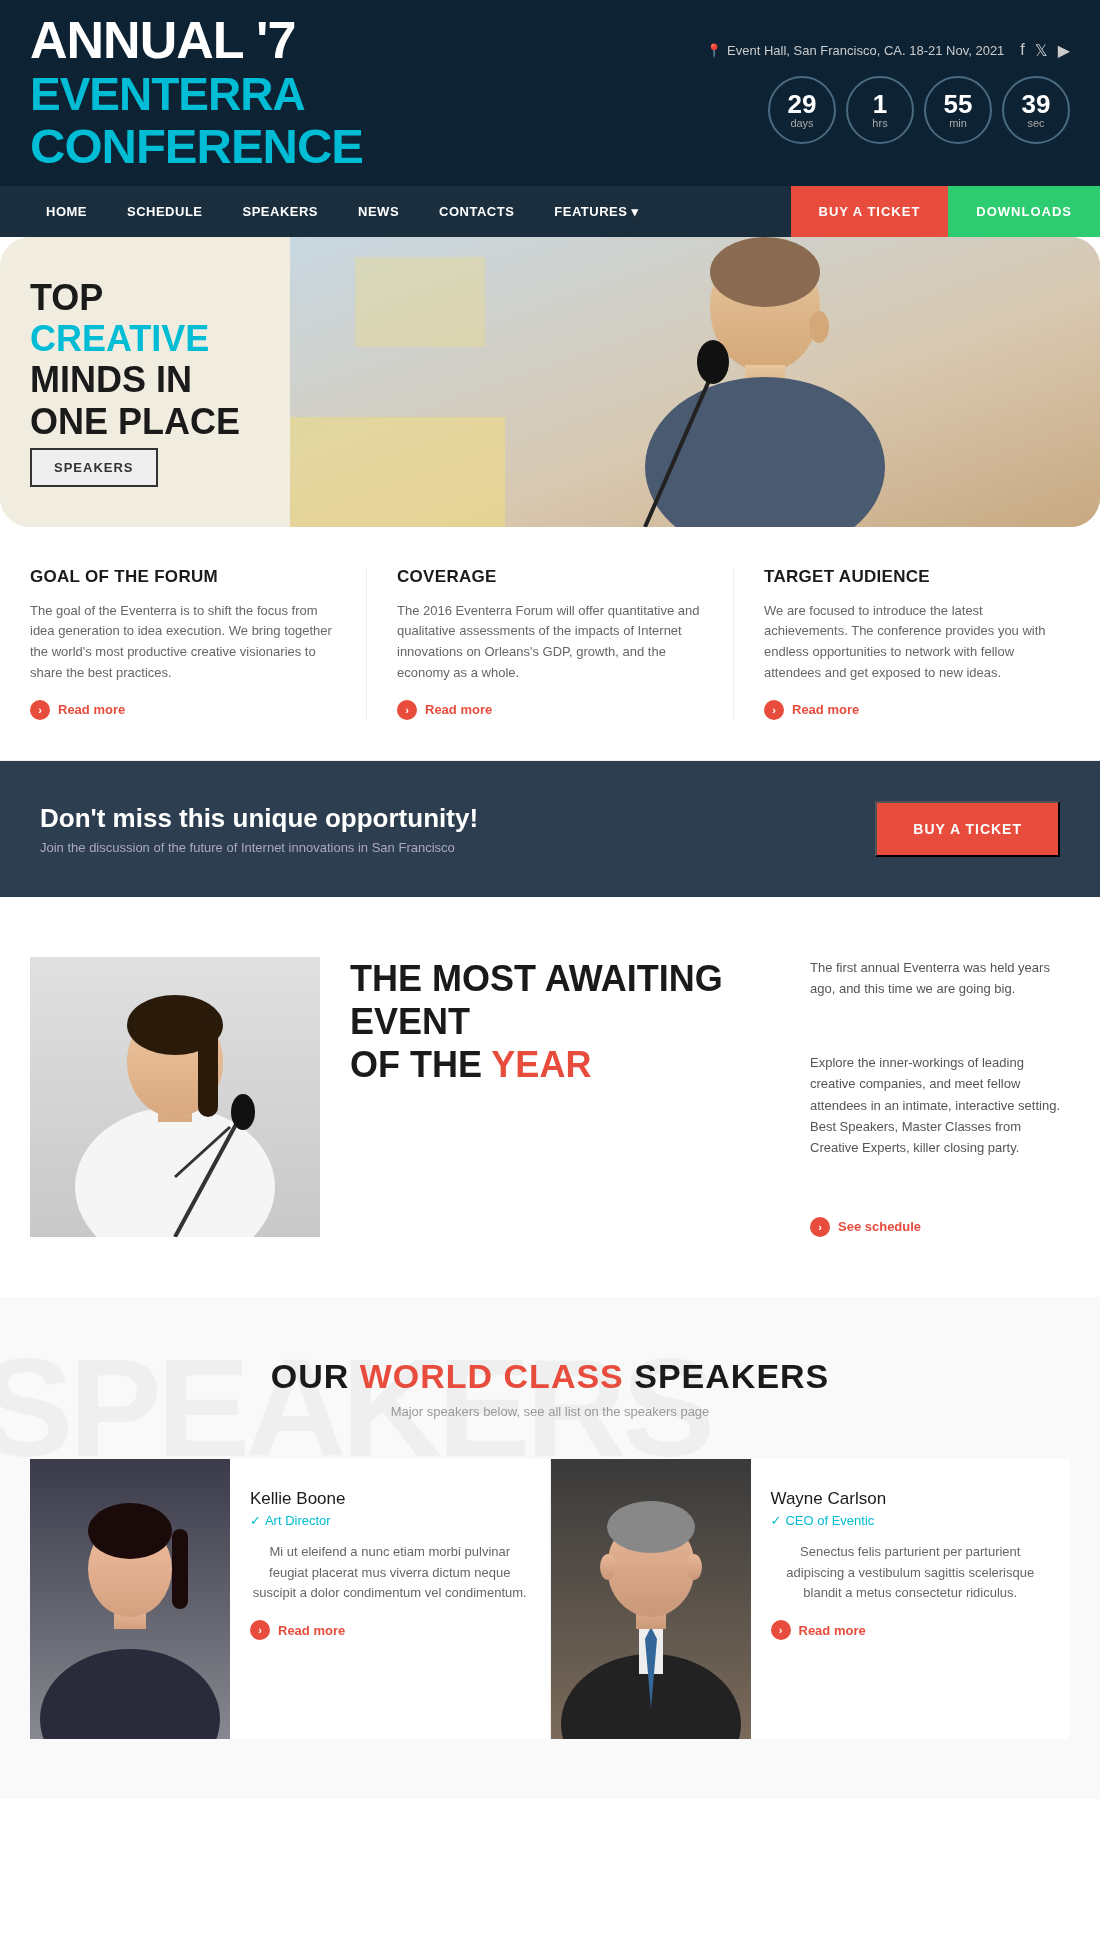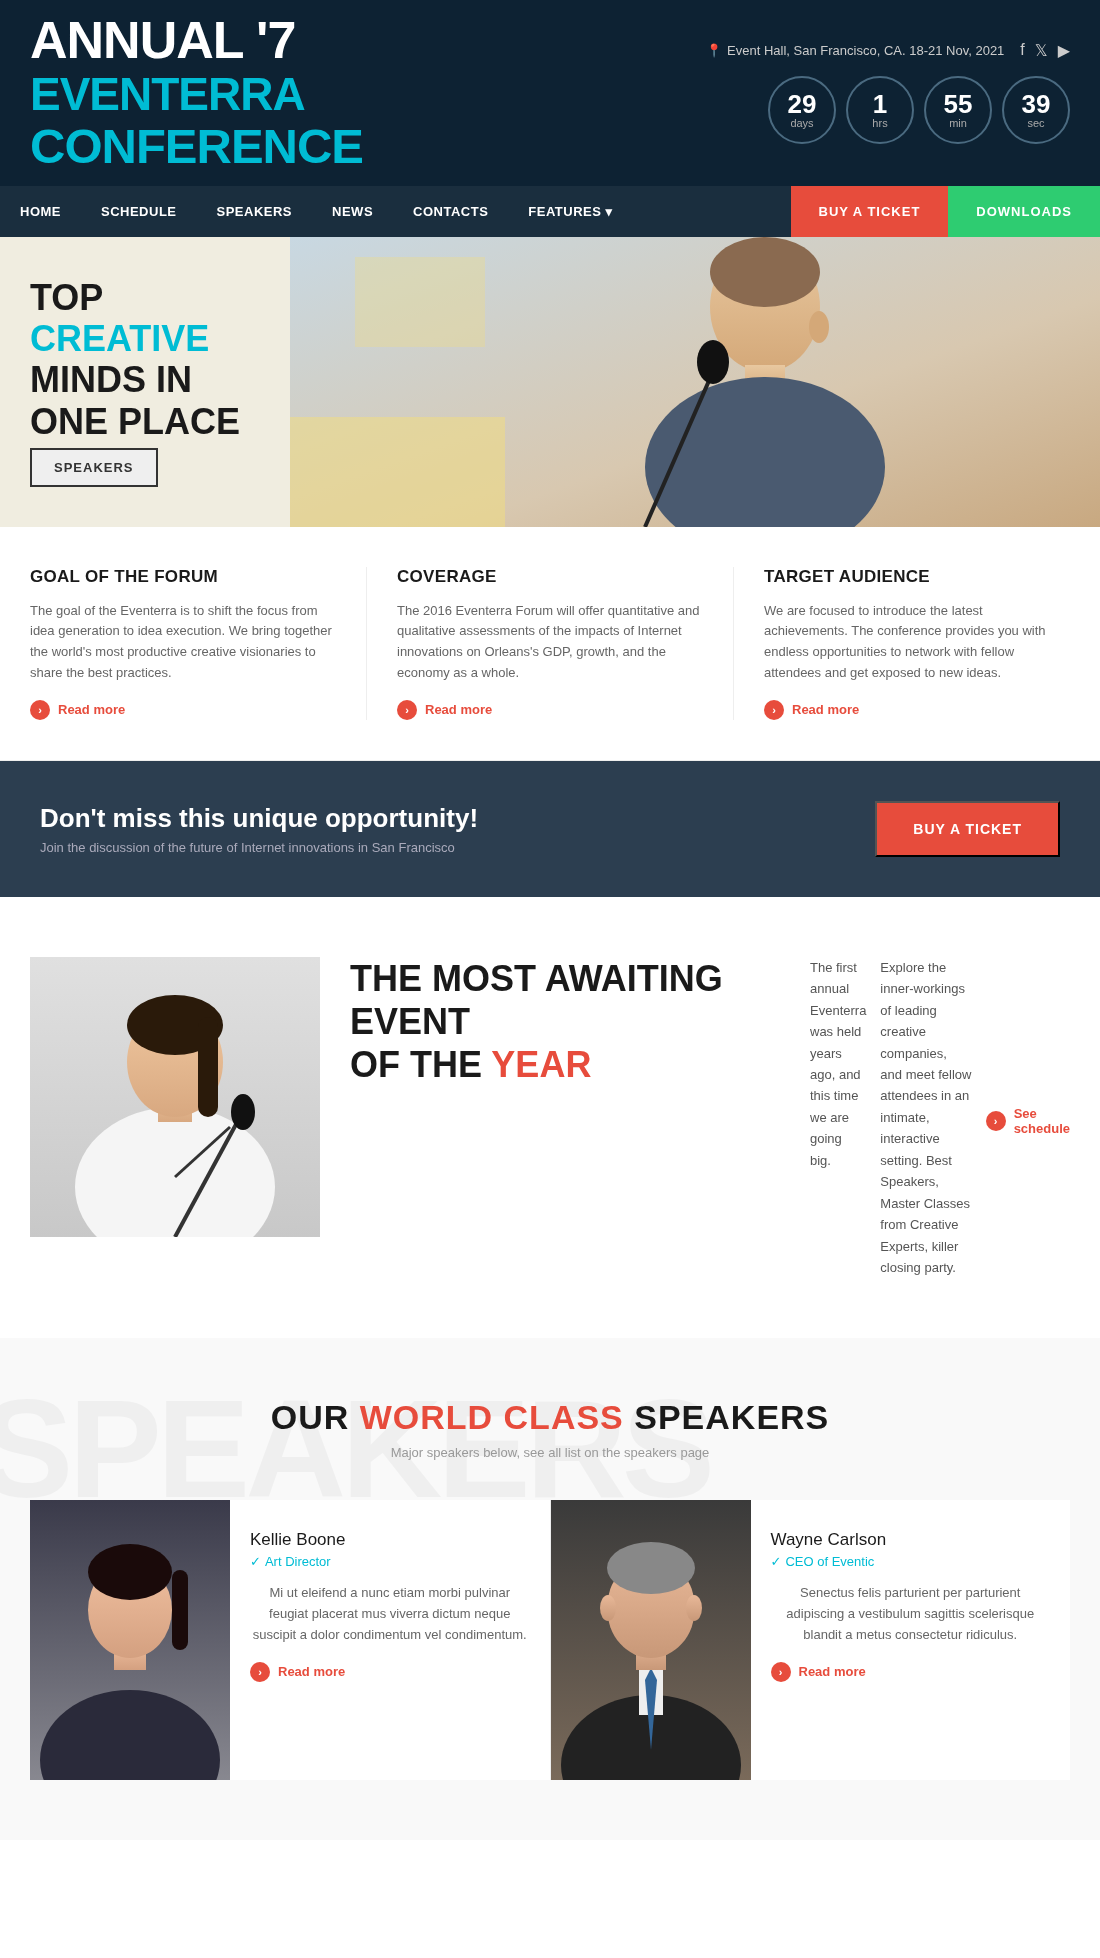--- a/index.html
+++ b/index.html
@@ -88,20 +88,21 @@
     .countdown-item .label {
       font-size: 11px;
       color: #aaa;
     }
 
     
     .navbar {
       background: #1a2e3e;
       display: flex;
       align-items: center;
+      padding-left: 26px;
     }
     .nav-links {
       display: flex;
       flex: 1;
     }
     .nav-link {
       color: #fff;
       font-size: 13px;
       font-weight: 600;
       padding: 18px 20px;
@@ -133,20 +134,21 @@
       text-transform: uppercase;
     }
 
     
     .hero {
       display: flex;
       height: 290px;
       background: #f0ede0;
       position: relative;
       overflow: hidden;
+      border-radius: 30px;
     }
     .hero-text {
       width: 290px;
       padding: 40px 30px;
       display: flex;
       flex-direction: column;
       justify-content: space-between;
       background: #f0ede0;
       flex-shrink: 0;
     }
@@ -318,20 +320,21 @@
       line-height: 1.2;
       margin-bottom: 20px;
     }
     .awaiting-title .year {
       color: #e74c3c;
     }
     .awaiting-right {
       width: 260px;
       flex-shrink: 0;
       display: flex;
+      flex-direction: column;
       justify-content: space-between;
       gap: 14px;
     }
     .awaiting-right p {
       font-size: 13px;
       color: #555;
       line-height: 1.65;
     }
     .see-schedule {
       display: flex;

